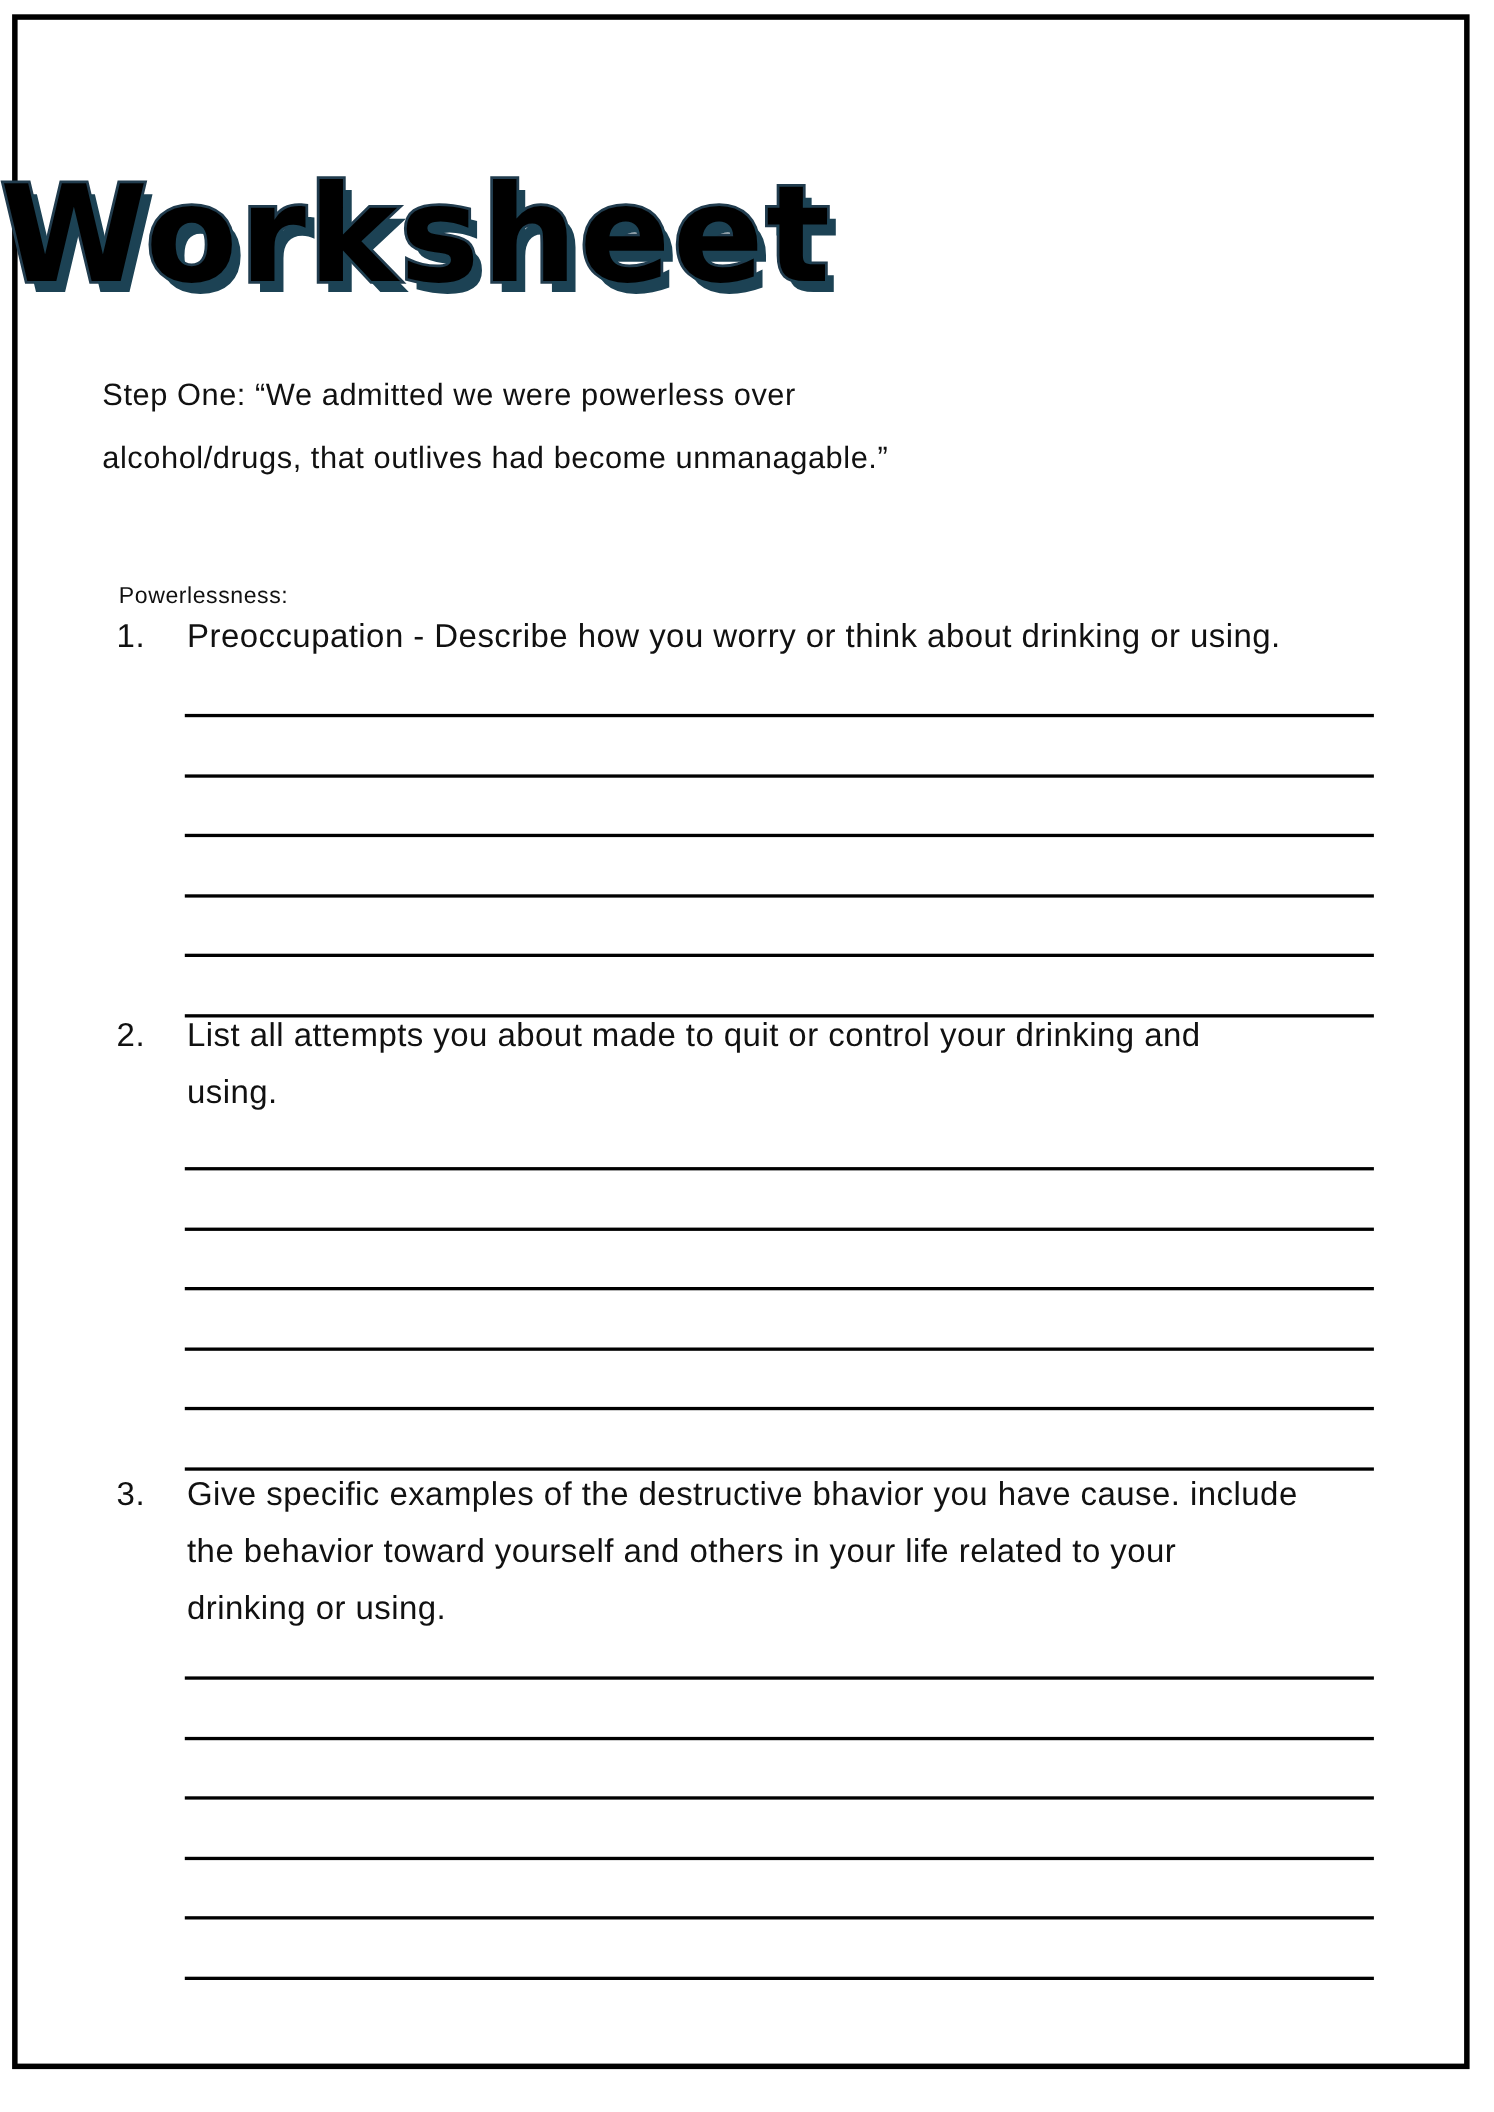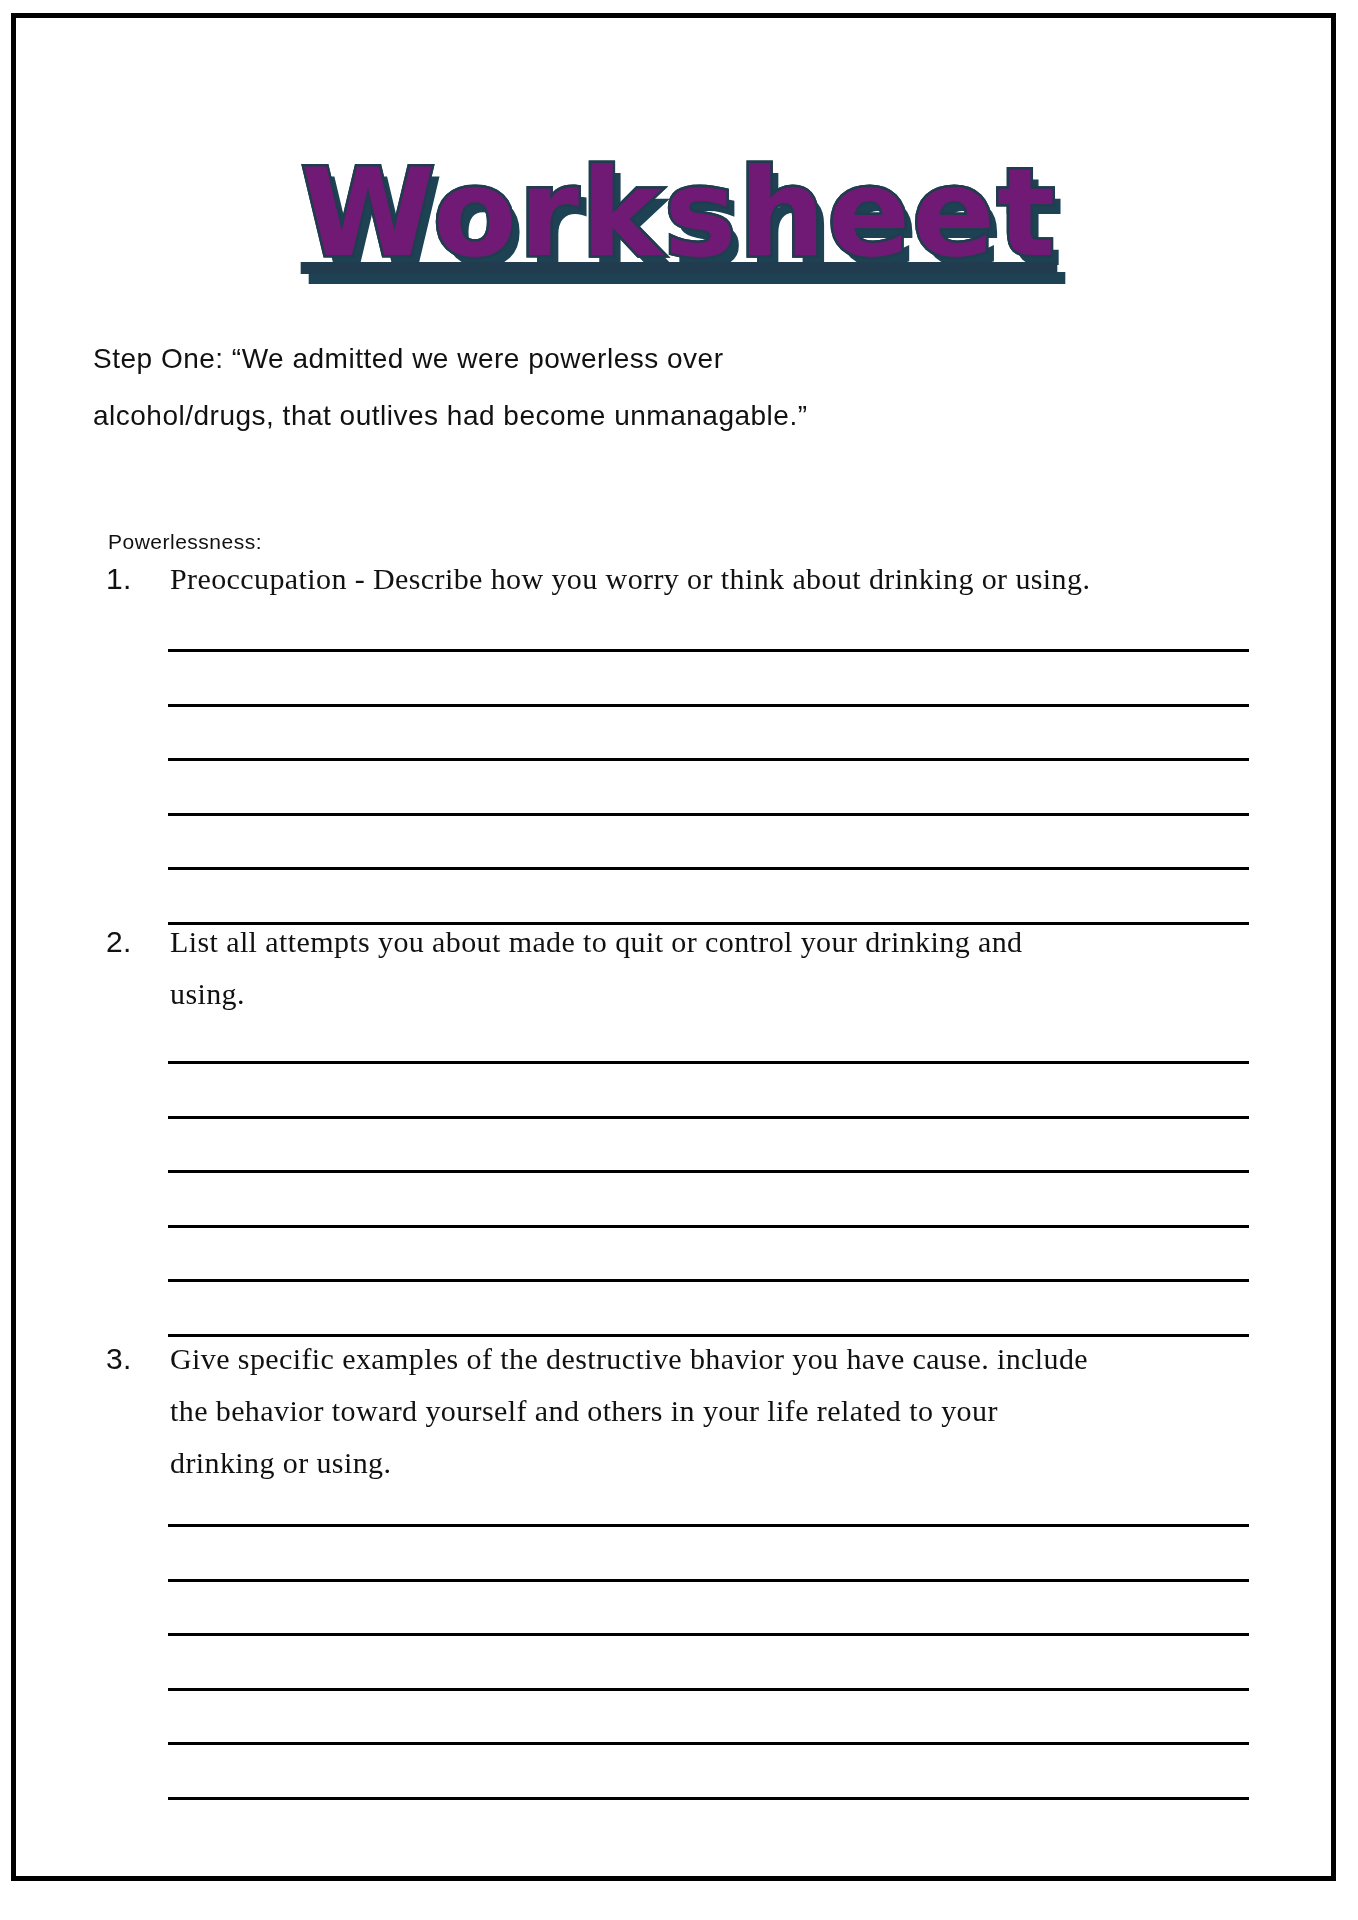--- a/index.html
+++ b/index.html
@@ -27,30 +27,28 @@
   }
   .name-line{
     display:inline-block;
     width:166px;height:42px;
     border-bottom:4px solid #000000;
     margin-left:16px;
     vertical-align:bottom;
   }
   .title{
     position:absolute;left:0;top:138px;width:1358px;
-    text-align:center;
     font-family:"DejaVu Sans","Liberation Sans",sans-serif;
     font-size:122px;line-height:150px;
     font-weight:bold;
     letter-spacing:2px;
-    color:#701a75;
+    color:#000000;
     -webkit-text-stroke:5px #213c4e;
     paint-order:stroke fill;
     text-shadow:8px 10px 0 #1c4254;
-    text-decoration:underline;
   }
   .step{
     position:absolute;left:93px;top:330px;
     width:760px;
     font-size:28px;line-height:57px;
     letter-spacing:0.5px;
     white-space:pre-line;
   }
   .section-heading{
     position:absolute;left:108px;top:520px;
@@ -58,21 +56,21 @@
     letter-spacing:0.5px;
   }
   .question{
     position:absolute;left:106px;
     width:1160px;
     display:flex;align-items:flex-start;
     font-size:30px;line-height:52px;
     letter-spacing:0.4px;
   }
   .q-num{flex:0 0 64px;}
-  .q-text{flex:1 1 auto;white-space:pre-line;font-family:Liberation Serif, serif;}
+  .q-text{flex:1 1 auto;white-space:pre-line;}
   .q1{top:553px;}
   .q2{top:916px;}
   .q3{top:1333px;}
   .lines{
     position:absolute;left:168px;
     width:1081px;
   }
   .l1{top:649px;}
   .l2{top:1061px;}
   .l3{top:1524px;}

